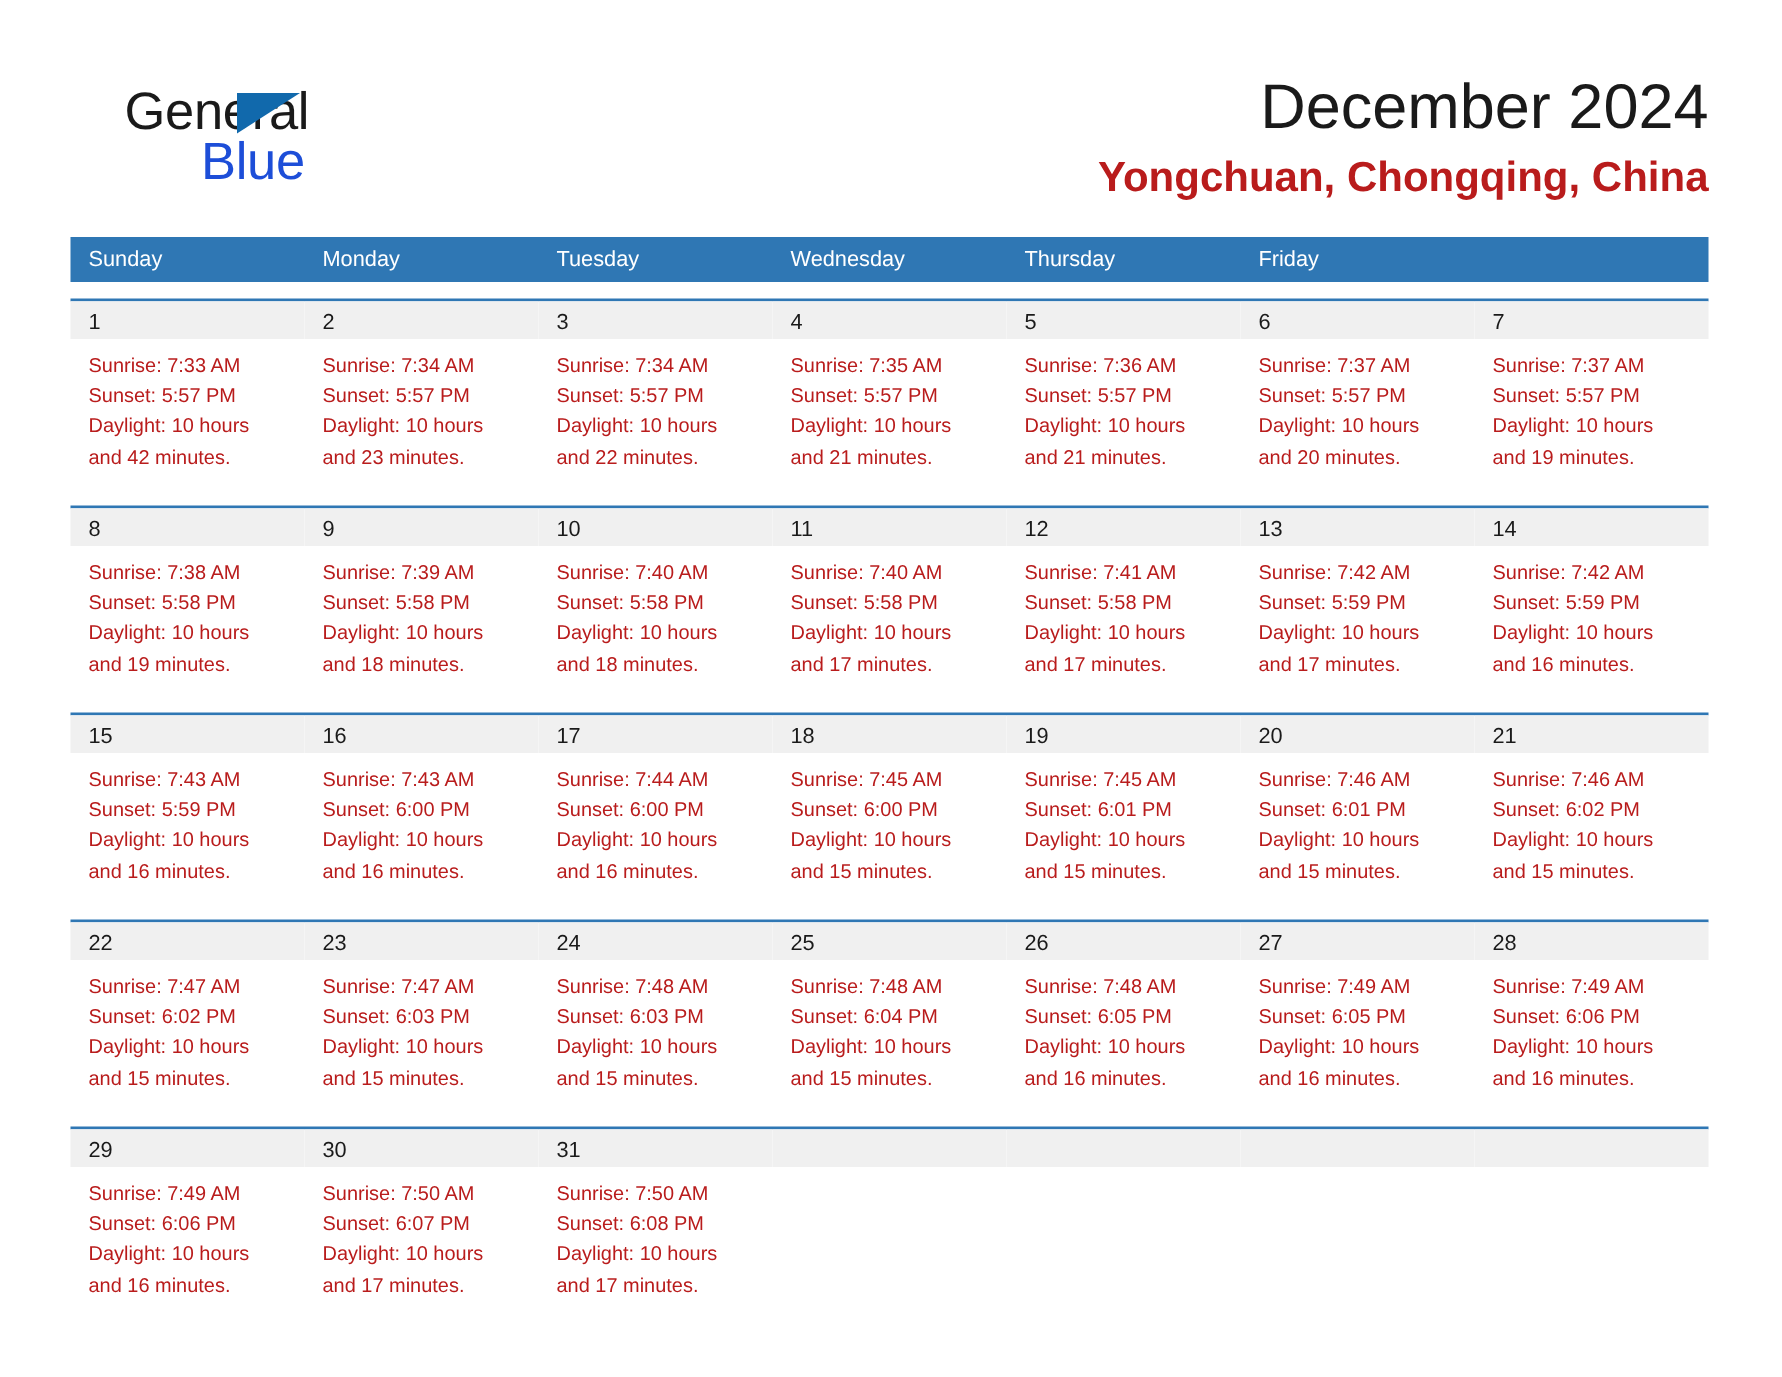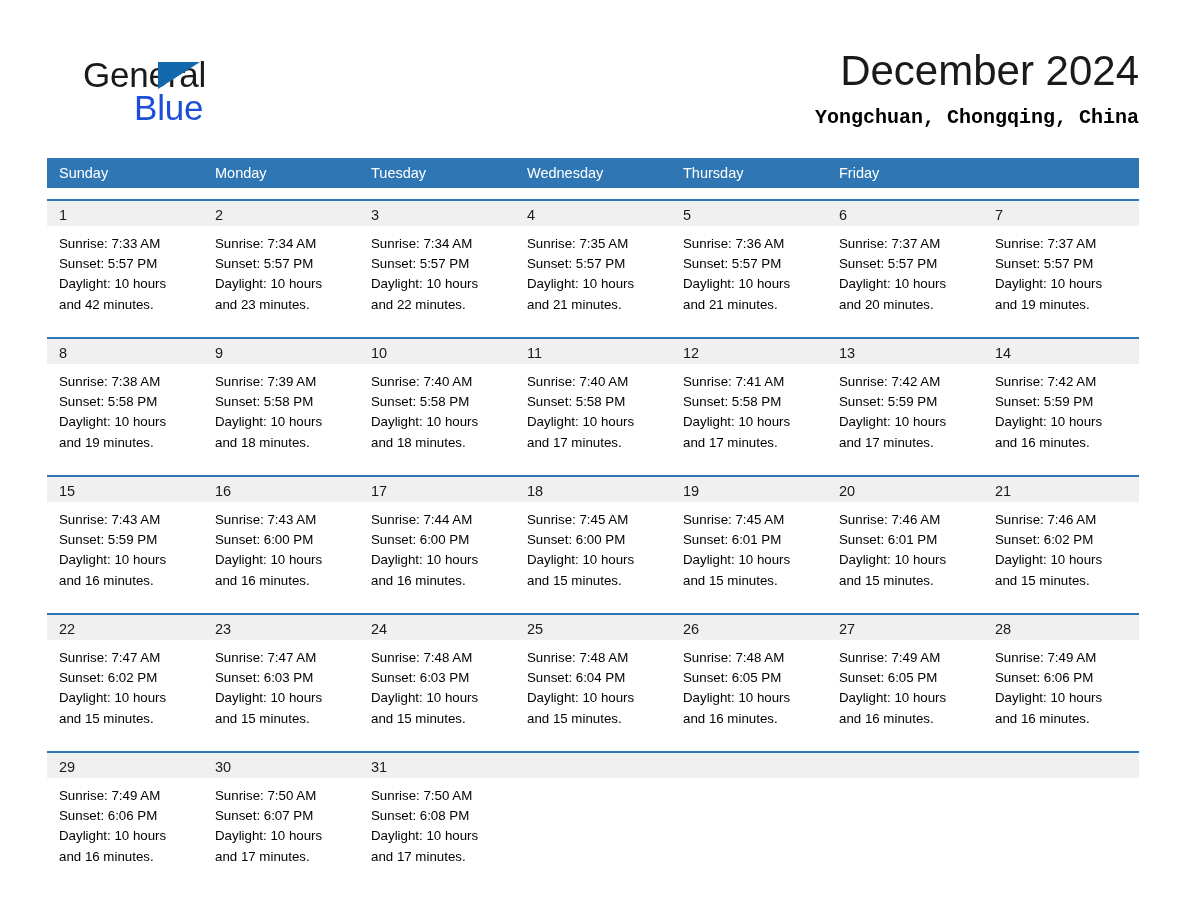--- a/index.html
+++ b/index.html
@@ -74,26 +74,25 @@
   }
   .cal-title {
     font-size: 42px;
     line-height: 50px;
     font-weight: 400;
     color: #1a1a1a;
     white-space: nowrap;
   }
   .cal-subtitle {
     margin-top: 9px;
-    font-size: 20px;
+    font-size: 28px;
     line-height: 26px;
     font-weight: 700;
-    color: #000000;
+    color: #b91c1c;
     white-space: nowrap;
-    font-family: Liberation Mono, monospace;
   }
 
   
   .calendar {
     position: absolute;
     left: 47px;
     top: 158px;
     width: 1092px;
   }
   .weekhead {
@@ -129,21 +128,21 @@
     padding: 4px 0 0 12px;
     box-sizing: border-box;
     font-size: 14.5px;
     line-height: 21px;
     color: #1a1a1a;
   }
   .cell .info {
     padding: 8px 10px 0 12px;
     font-size: 13.3px;
     line-height: 20.2px;
-    color: #000000;
+    color: #b91c1c;
   }
   .cell .info div {
     white-space: nowrap;
   }
   .cell.empty .info {
     min-height: 0;
   }
   .week.wk-full .cell .info {
     height: 92px;
   }

